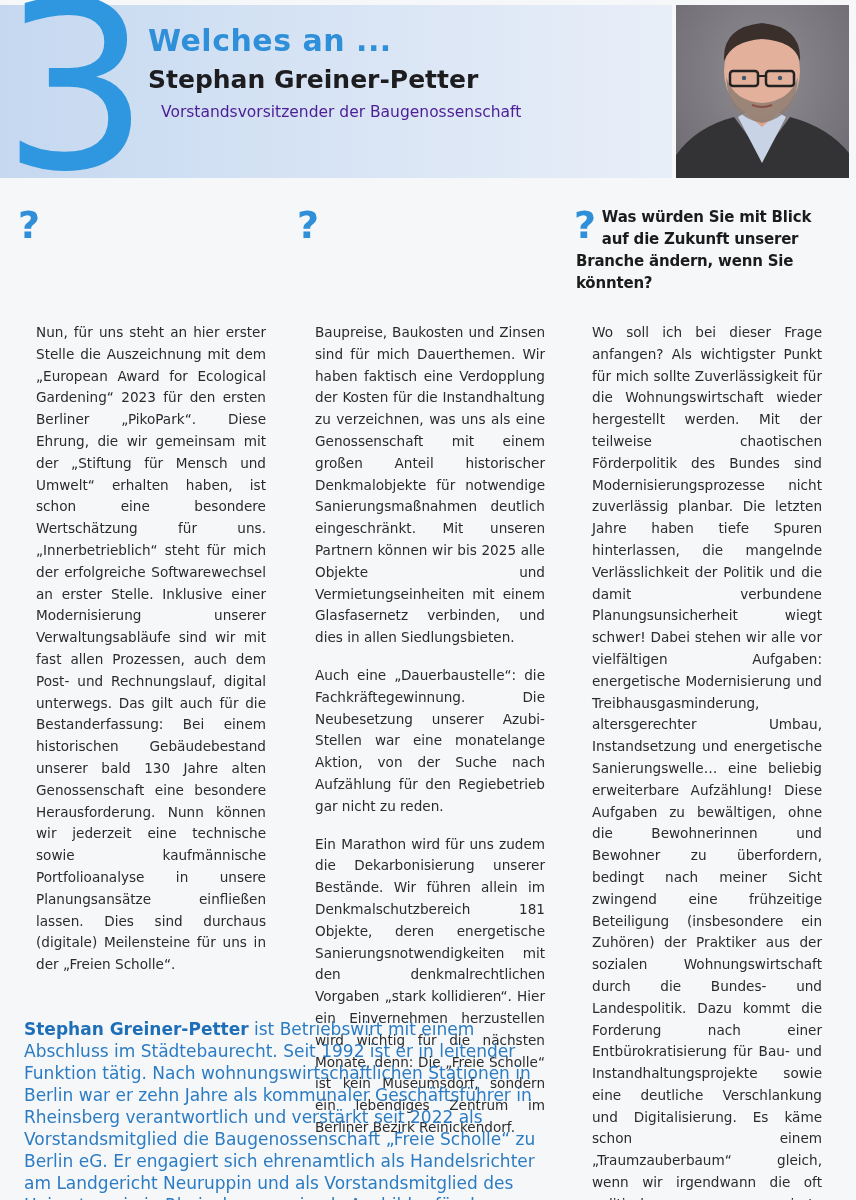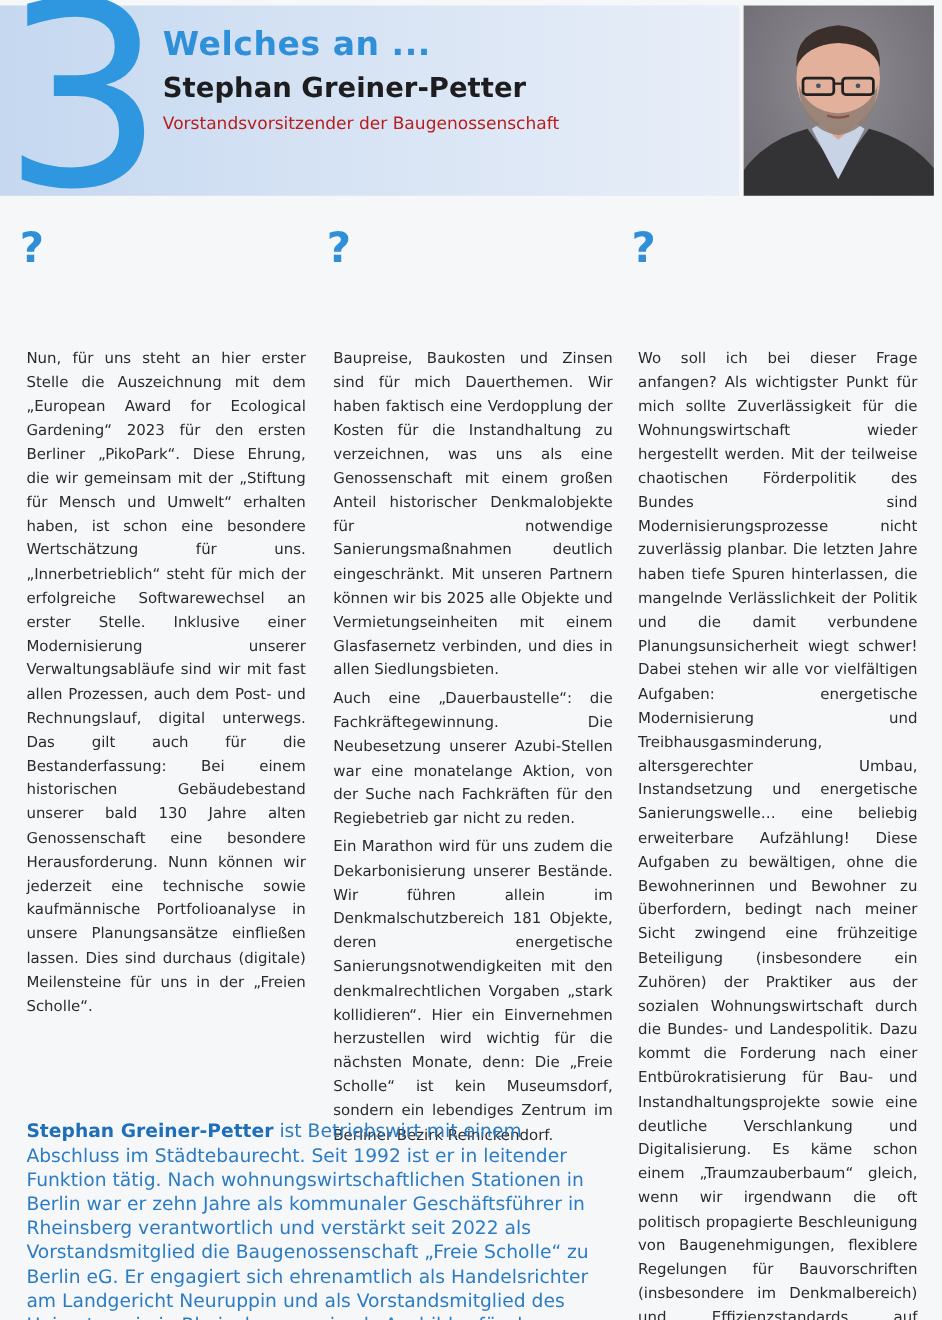--- a/index.html
+++ b/index.html
@@ -25,21 +25,21 @@
     font-family: "DejaVu Sans", sans-serif;
     font-size: 30px; font-weight: bold; color: #2f8fd8; margin: 0; line-height: 38px;
     letter-spacing: 0.5px;
   }
   .name {
     font-family: "DejaVu Sans", sans-serif;
     font-size: 25px; font-weight: bold; color: #1d1d1f; margin: 4px 0 0 0; line-height: 32px;
   }
   .role {
     font-family: "DejaVu Sans", sans-serif;
-    font-size: 15.5px; color: #b91c1c; margin: 6px 0 0 0; line-height: 21px;
+    font-size: 15.5px; color: #4c1d95; margin: 6px 0 0 13px; line-height: 21px;
   }
   .photo {
     position: absolute; left: 676px; top: 5px; width: 173px; height: 173px;
     background: radial-gradient(ellipse at 50% 40%, #8f8c92 0%, #77757b 70%, #6c6a70 100%);
     overflow: hidden;
   }
   .photo svg { display: block; }
 
   .col { position: absolute; top: 206px; width: 262px; }
   .col1 { left: 20px; }
@@ -54,21 +54,21 @@
   .qmark {
     float: left; font-family: "DejaVu Sans", sans-serif;
     font-size: 38px; line-height: 38px; color: #2f8fd8; font-weight: bold;
     margin: 0 6px -4px -2px; height: 44px;
   }
   .answer {
     font-family: "DejaVu Sans", sans-serif;
     font-size: 13.6px; line-height: 21.8px; color: #2b2b2b;
     text-align: justify; margin-top: 10px;
   }
-  .answer p { margin: 4px; }
+  .answer p { margin: 16px; }
 
   .bio {
     position: absolute; left: 24px; top: 1018px; width: 530px;
     font-family: "DejaVu Sans", sans-serif;
     font-size: 17px; line-height: 22px; color: #2c7cc3;
   }
   .bio b { color: #1f6fb8; }
 </style>
 </head>
 <body>
@@ -118,28 +118,29 @@
     <p>Nun, für uns steht an hier erster Stelle die Auszeichnung mit dem „European Award for Ecological Gardening“ 2023 für den ersten Berliner „PikoPark“. Diese Ehrung, die wir gemeinsam mit der „Stiftung für Mensch und Umwelt“ erhalten haben, ist schon eine besondere Wertschätzung für uns. „Innerbetrieblich“ steht für mich der erfolgreiche Softwarewechsel an erster Stelle. Inklusive einer Modernisierung unserer Verwaltungsabläufe sind wir mit fast allen Prozessen, auch dem Post- und Rechnungslauf, digital unterwegs. Das gilt auch für die Bestanderfassung: Bei einem historischen Gebäudebestand unserer bald 130 Jahre alten Genossenschaft eine besondere Herausforderung. Nunn können wir jederzeit eine technische sowie kaufmännische Portfolioanalyse in unsere Planungsansätze einfließen lassen. Dies sind durchaus (digitale) Meilensteine für uns in der „Freien Scholle“.</p>
   </div>
 </div>
 
 <div class="col col2">
   <div class="question">
     <span class="qmark">?</span>
   </div>
   <div class="answer">
     <p>Baupreise, Baukosten und Zinsen sind für mich Dauerthemen. Wir haben faktisch eine Verdopplung der Kosten für die Instandhaltung zu verzeichnen, was uns als eine Genossenschaft mit einem großen Anteil historischer Denkmalobjekte für notwendige Sanierungsmaßnahmen deutlich eingeschränkt. Mit unseren Partnern können wir bis 2025 alle Objekte und Vermietungseinheiten mit einem Glasfasernetz verbinden, und dies in allen Siedlungsbieten.</p>
-    <p>Auch eine „Dauerbaustelle“: die Fachkräftegewinnung. Die Neubesetzung unserer Azubi-Stellen war eine monatelange Aktion, von der Suche nach Fachkräften für den Regiebetrieb gar nicht zu reden.</p>
+    <p>Auch eine „Dauerbaustelle“: die Fachkräftegewinnung. Die Neubesetzung unserer Azubi-Stellen war eine monatelange Aktion, von der Suche nach Aufzählung für den Regiebetrieb gar nicht zu reden.</p>
     <p>Ein Marathon wird für uns zudem die Dekarbonisierung unserer Bestände. Wir führen allein im Denkmalschutzbereich 181 Objekte, deren energetische Sanierungsnotwendigkeiten mit den denkmalrechtlichen Vorgaben „stark kollidieren“. Hier ein Einvernehmen herzustellen wird wichtig für die nächsten Monate, denn: Die „Freie Scholle“ ist kein Museumsdorf, sondern ein lebendiges Zentrum im Berliner Bezirk Reinickendorf.</p>
   </div>
 </div>
 
 <div class="col col3">
   <div class="question">
     <span class="qmark">?</span>
+    <span>Was würden Sie mit Blick auf die Zukunft unserer Branche ändern, wenn Sie könnten?</span>
   </div>
   <div class="answer">
     <p>Wo soll ich bei dieser Frage anfangen? Als wichtigster Punkt für mich sollte Zuverlässigkeit für die Wohnungswirtschaft wieder hergestellt werden. Mit der teilweise chaotischen Förderpolitik des Bundes sind Modernisierungsprozesse nicht zuverlässig planbar. Die letzten Jahre haben tiefe Spuren hinterlassen, die mangelnde Verlässlichkeit der Politik und die damit verbundene Planungsunsicherheit wiegt schwer! Dabei stehen wir alle vor vielfältigen Aufgaben: energetische Modernisierung und Treibhausgasminderung, altersgerechter Umbau, Instandsetzung und energetische Sanierungswelle… eine beliebig erweiterbare Aufzählung! Diese Aufgaben zu bewältigen, ohne die Bewohnerinnen und Bewohner zu überfordern, bedingt nach meiner Sicht zwingend eine frühzeitige Beteiligung (insbesondere ein Zuhören) der Praktiker aus der sozialen Wohnungswirtschaft durch die Bundes- und Landespolitik. Dazu kommt die Forderung nach einer Entbürokratisierung für Bau- und Instandhaltungsprojekte sowie eine deutliche Verschlankung und Digitalisierung. Es käme schon einem „Traumzauberbaum“ gleich, wenn wir irgendwann die oft politisch propagierte Beschleunigung von Baugenehmigungen, flexiblere Regelungen für Bauvorschriften (insbesondere im Denkmalbereich) und Effizienzstandards auf einheitlichem, sozial umsetzbarem Niveau, tatsächlich noch erleben dürften.</p>
   </div>
 </div>
 
 <div class="bio">
   <b>Stephan Greiner-Petter</b><span> ist Betriebswirt mit einem Abschluss im Städtebaurecht. Seit 1992 ist er in leitender Funktion tätig. Nach wohnungswirtschaftlichen Stationen in Berlin war er zehn Jahre als kommunaler Geschäftsführer in Rheinsberg verantwortlich und verstärkt seit 2022 als Vorstandsmitglied die Baugenossenschaft „Freie Scholle“ zu Berlin eG. Er engagiert sich ehrenamtlich als Handelsrichter am Landgericht Neuruppin und als Vorstandsmitglied des Heimatverein in Rheinsberg sowie als Ausbilder für den Bereich Immobilienkauffrau/-mann.</span>
 </div>
 

